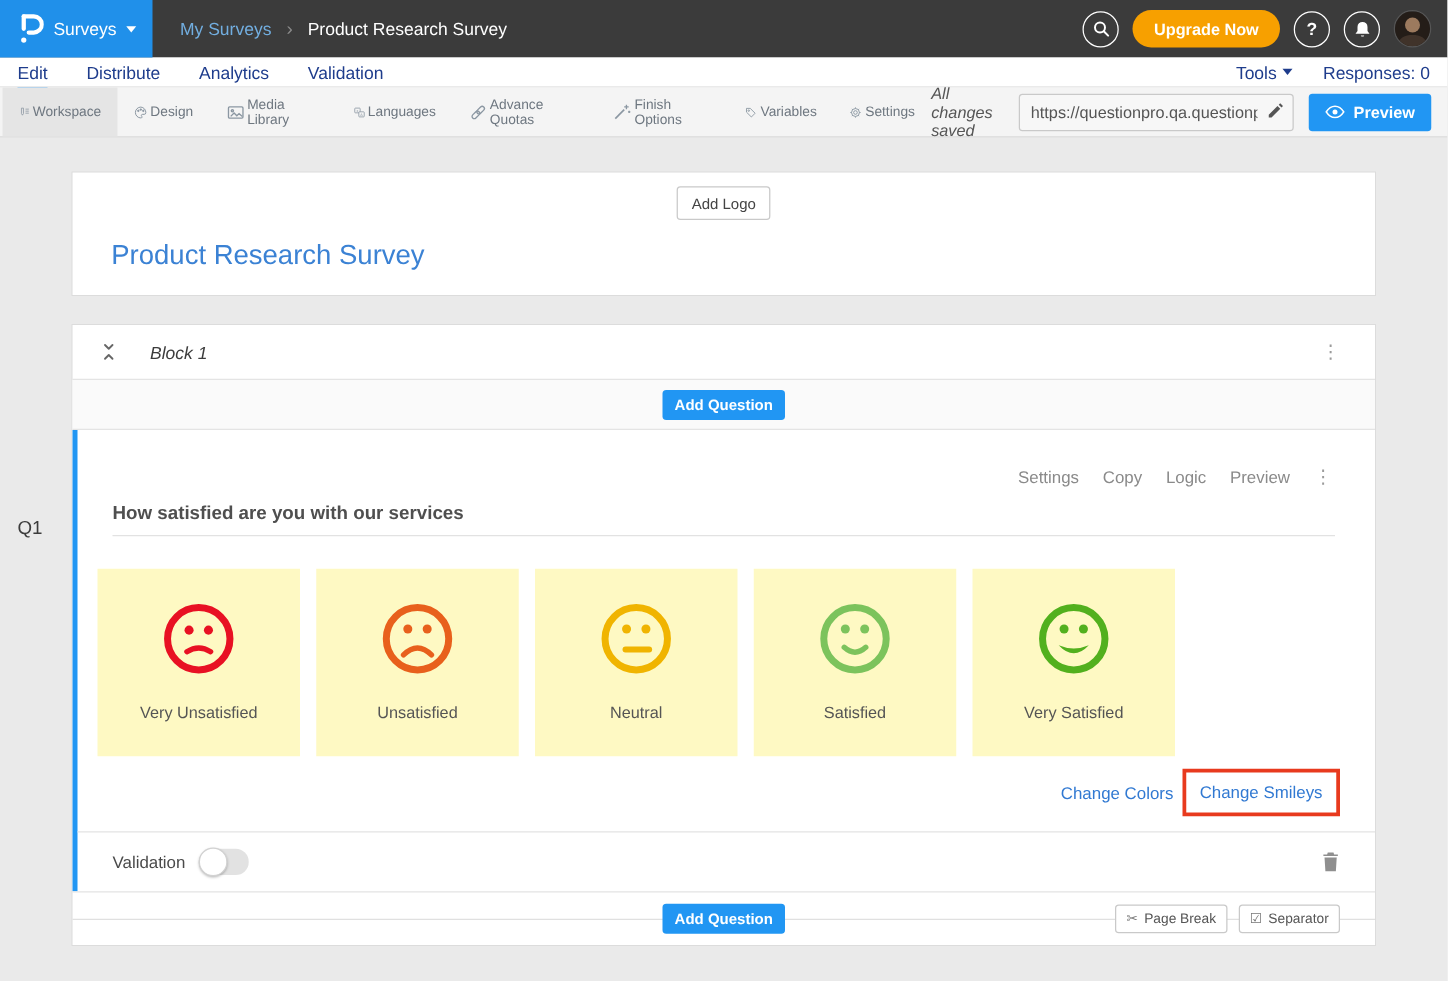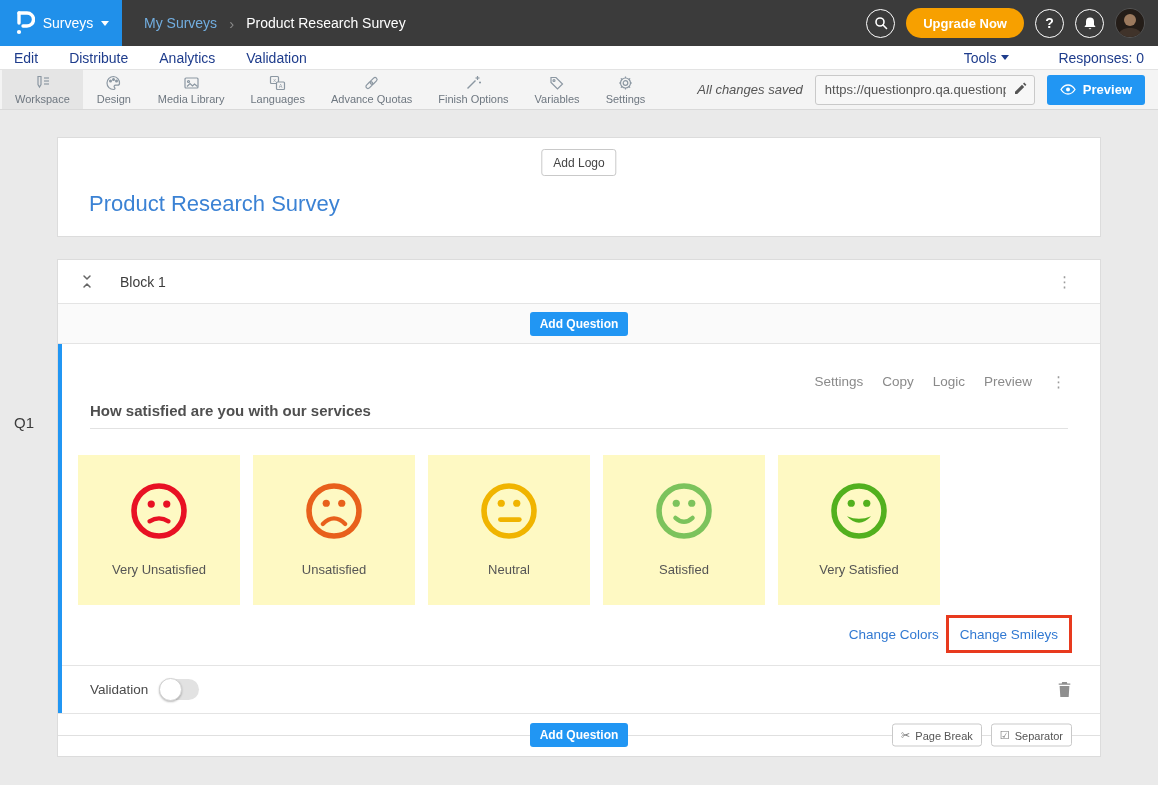--- a/index.html
+++ b/index.html
@@ -26,29 +26,29 @@
   .avatar { width:30px; height:30px; border-radius:50%; overflow:hidden; cursor:pointer;
     border:1px solid #555; }
 
   
   .navrow { height:24px; background:#fff; border-bottom:1px solid #e3e3e3; display:flex;
     align-items:center; padding:0 14px; }
   .nav-tabs { display:flex; gap:31px; }
   .nav-tab { font-size:14px; color:var(--nav-navy,#1e3c8c); font-weight:500; cursor:pointer;
     padding:6px 0 4px; }
   .nav-tab.active { border-bottom:2px solid #2196f3; }
-  .navrow-right { margin-left:auto; display:flex; align-items:center; gap:49px;
+  .navrow-right { margin-left:auto; display:flex; align-items:center; gap:24px;
     color:var(--nav-navy,#1e3c8c); font-size:14px; font-weight:500; }
   .tools-dd { display:flex; align-items:center; gap:5px; cursor:pointer; }
   .tools-dd .caret { border-top-color:var(--nav-navy,#1e3c8c); }
 
   
   .toolbar { height:40px; background:#f4f4f4; border-bottom:1px solid #d9d9d9; display:flex;
     align-items:stretch; padding-left:2px; }
-  .tool-item { display:flex; flex-direction:column; align-items:center; justify-content:center;
+  .tool-item { display:flex; align-items:center; justify-content:center;
     gap:2px; padding:0 13px; font-size:11px; color:#6e7780; cursor:pointer; min-width:62px; }
   .tool-item.active { background:#e5e5e5; }
   .tool-item svg { stroke:#8b97a2; fill:none; stroke-width:1.2; }
   .toolbar-right { margin-left:auto; display:flex; align-items:center; gap:12px; padding-right:13px; }
   .saved-status { font-style:italic; font-size:13px; color:#555; }
   .url-wrap { position:relative; }
   .url-input { width:220px; height:30px; border:1px solid #c9c9c9; border-radius:3px; background:#f7f7f7;
     font-size:13px; color:#555; padding:0 28px 0 9px; font-family:"Liberation Sans",sans-serif; }
   .url-pencil { position:absolute; right:7px; top:6px; cursor:pointer; }
   .preview-btn { height:30px; background:var(--accent-blue,#2196f3); color:#fff; border:none;
@@ -63,21 +63,21 @@
   .add-logo-btn { position:absolute; left:50%; transform:translateX(-50%); top:11px; height:27px;
     background:#fff; border:1px solid #c9c9c9; border-radius:3px; font-size:12px; color:#444;
     padding:0 11px; cursor:pointer; font-family:"Liberation Sans",sans-serif; }
   .survey-title { position:absolute; left:31px; bottom:19px; font-size:22px;
     color:var(--title-blue,#3b82d4); cursor:pointer; }
 
   .block-card { margin-top:22px; }
   .block-header { height:44px; display:flex; align-items:center; border-bottom:1px solid #e4e4e4;
     padding:0 22px 0 22px; }
   .collapse-icon { cursor:pointer; margin-right:26px; display:flex; }
-  .block-title { font-size:14px; color:#3c3c3c; font-weight:500; }
+  .block-title { font-size:14px; color:#3c3c3c; font-weight:500;font-style:italic; }
   .kebab { margin-left:auto; color:#9b9b9b; font-size:15px; letter-spacing:0; cursor:pointer;
     line-height:1; padding:4px 6px; }
   .addq-row { height:40px; background:#fafafa; border-bottom:1px solid #e4e4e4; display:flex;
     align-items:center; justify-content:center; }
   .addq-btn { height:24px; background:var(--accent-blue,#2196f3); color:#fff; border:none;
     border-radius:3px; font-size:12px; font-weight:bold; padding:0 10px; cursor:pointer;
     font-family:"Liberation Sans",sans-serif; }
 
   .question-section { background:#fff; border-left:4px solid var(--accent-blue,#2196f3);
     position:relative; padding-bottom:0; }

